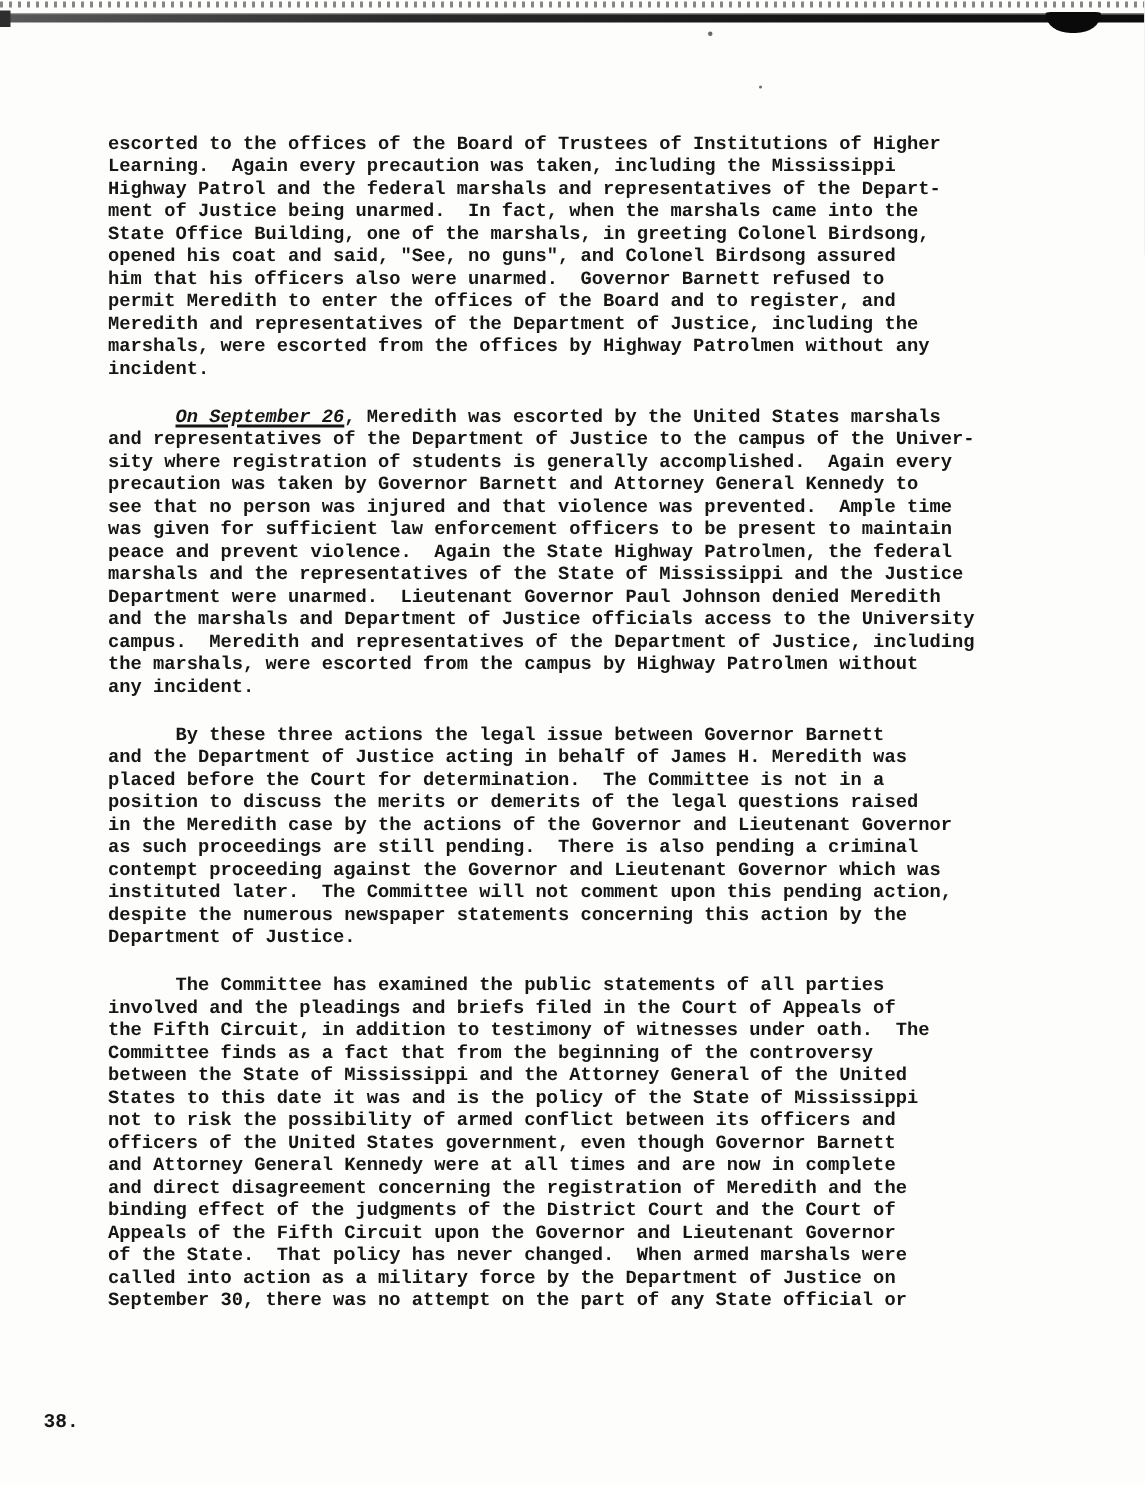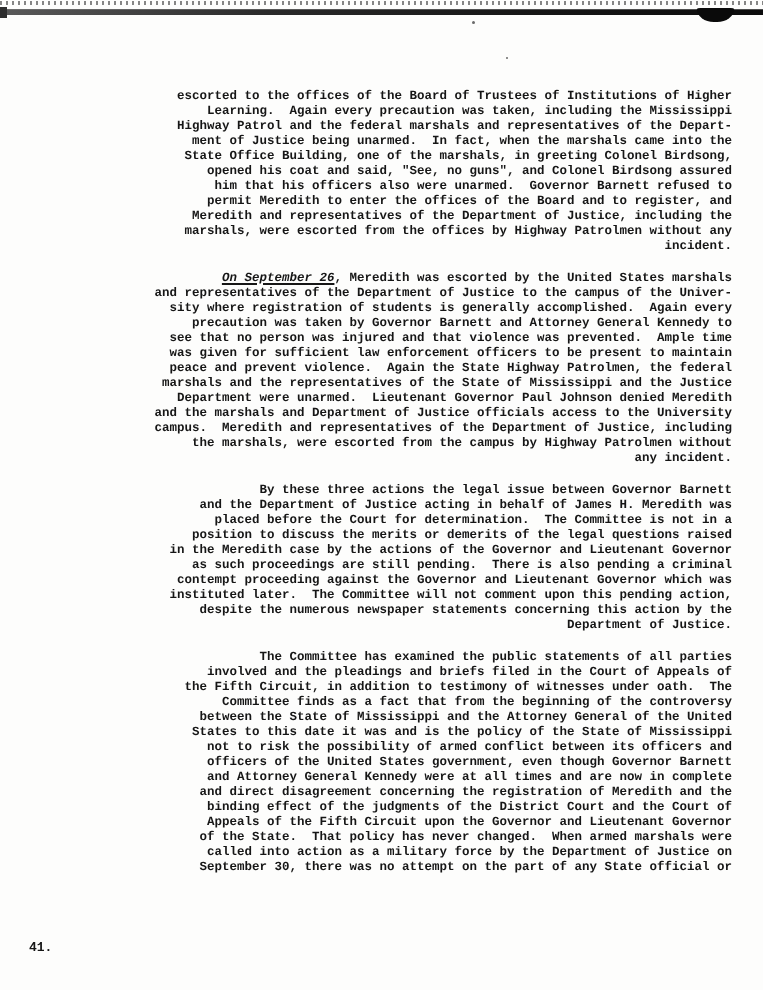--- a/index.html
+++ b/index.html
@@ -58,21 +58,21 @@
     width: 660px;
     color: #161616;
     font-size: 12.5px;
     line-height: 15px;
     font-weight: 700;
     letter-spacing: 0;
     white-space: pre;
     text-rendering: geometricPrecision;
   }
   .para + .para { margin-top: 17px; }
-  .line { height: 15px; text-align: right; }
+  .line { height: 15px; }
   .line.indent { padding-left: 45px; }
   .uline {
     text-decoration: underline;
     text-decoration-thickness: 1.5px;
     text-underline-offset: 2px;
     font-style: italic;
   }
   .page-number {
     position: absolute;
     left: 29px;
@@ -89,14 +89,14 @@
 <div class="page">
   <div class="scan-dots"></div>
   <div class="scan-line"></div>
   <div class="scan-blob"></div>
   <div class="scan-left"></div>
   <div class="speck s1"></div>
   <div class="speck s2"></div>
 
   <div class="doc"><div class="para"><div class="line"><span>escorted to the offices of the Board of Trustees of Institutions of Higher</span></div><div class="line"><span>Learning.  Again every precaution was taken, including the Mississippi</span></div><div class="line"><span>Highway Patrol and the federal marshals and representatives of the Depart-</span></div><div class="line"><span>ment of Justice being unarmed.  In fact, when the marshals came into the</span></div><div class="line"><span>State Office Building, one of the marshals, in greeting Colonel Birdsong,</span></div><div class="line"><span>opened his coat and said, "See, no guns", and Colonel Birdsong assured</span></div><div class="line"><span>him that his officers also were unarmed.  Governor Barnett refused to</span></div><div class="line"><span>permit Meredith to enter the offices of the Board and to register, and</span></div><div class="line"><span>Meredith and representatives of the Department of Justice, including the</span></div><div class="line"><span>marshals, were escorted from the offices by Highway Patrolmen without any</span></div><div class="line"><span>incident.</span></div></div><div class="para"><div class="line indent"><span class="uline">On September 26</span><span>, Meredith was escorted by the United States marshals</span></div><div class="line"><span>and representatives of the Department of Justice to the campus of the Univer-</span></div><div class="line"><span>sity where registration of students is generally accomplished.  Again every</span></div><div class="line"><span>precaution was taken by Governor Barnett and Attorney General Kennedy to</span></div><div class="line"><span>see that no person was injured and that violence was prevented.  Ample time</span></div><div class="line"><span>was given for sufficient law enforcement officers to be present to maintain</span></div><div class="line"><span>peace and prevent violence.  Again the State Highway Patrolmen, the federal</span></div><div class="line"><span>marshals and the representatives of the State of Mississippi and the Justice</span></div><div class="line"><span>Department were unarmed.  Lieutenant Governor Paul Johnson denied Meredith</span></div><div class="line"><span>and the marshals and Department of Justice officials access to the University</span></div><div class="line"><span>campus.  Meredith and representatives of the Department of Justice, including</span></div><div class="line"><span>the marshals, were escorted from the campus by Highway Patrolmen without</span></div><div class="line"><span>any incident.</span></div></div><div class="para"><div class="line indent"><span>By these three actions the legal issue between Governor Barnett</span></div><div class="line"><span>and the Department of Justice acting in behalf of James H. Meredith was</span></div><div class="line"><span>placed before the Court for determination.  The Committee is not in a</span></div><div class="line"><span>position to discuss the merits or demerits of the legal questions raised</span></div><div class="line"><span>in the Meredith case by the actions of the Governor and Lieutenant Governor</span></div><div class="line"><span>as such proceedings are still pending.  There is also pending a criminal</span></div><div class="line"><span>contempt proceeding against the Governor and Lieutenant Governor which was</span></div><div class="line"><span>instituted later.  The Committee will not comment upon this pending action,</span></div><div class="line"><span>despite the numerous newspaper statements concerning this action by the</span></div><div class="line"><span>Department of Justice.</span></div></div><div class="para"><div class="line indent"><span>The Committee has examined the public statements of all parties</span></div><div class="line"><span>involved and the pleadings and briefs filed in the Court of Appeals of</span></div><div class="line"><span>the Fifth Circuit, in addition to testimony of witnesses under oath.  The</span></div><div class="line"><span>Committee finds as a fact that from the beginning of the controversy</span></div><div class="line"><span>between the State of Mississippi and the Attorney General of the United</span></div><div class="line"><span>States to this date it was and is the policy of the State of Mississippi</span></div><div class="line"><span>not to risk the possibility of armed conflict between its officers and</span></div><div class="line"><span>officers of the United States government, even though Governor Barnett</span></div><div class="line"><span>and Attorney General Kennedy were at all times and are now in complete</span></div><div class="line"><span>and direct disagreement concerning the registration of Meredith and the</span></div><div class="line"><span>binding effect of the judgments of the District Court and the Court of</span></div><div class="line"><span>Appeals of the Fifth Circuit upon the Governor and Lieutenant Governor</span></div><div class="line"><span>of the State.  That policy has never changed.  When armed marshals were</span></div><div class="line"><span>called into action as a military force by the Department of Justice on</span></div><div class="line"><span>September 30, there was no attempt on the part of any State official or</span></div></div></div>
 
-  <div class="page-number">41.</div>
+  <div class="page-number">38.</div>
 </div>
 
 </body></html>

